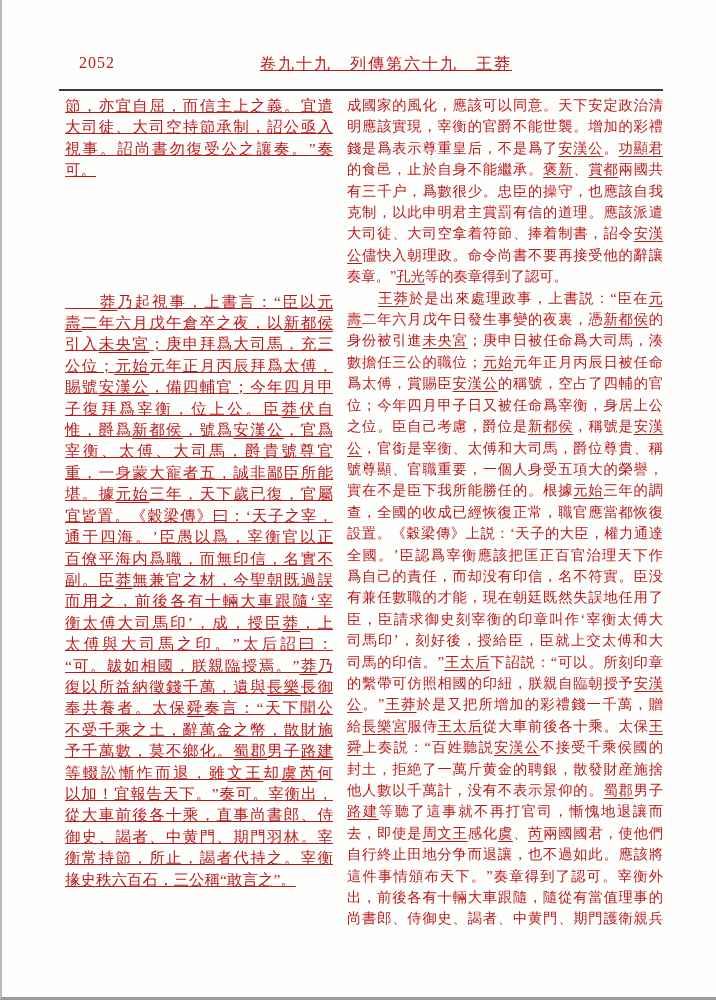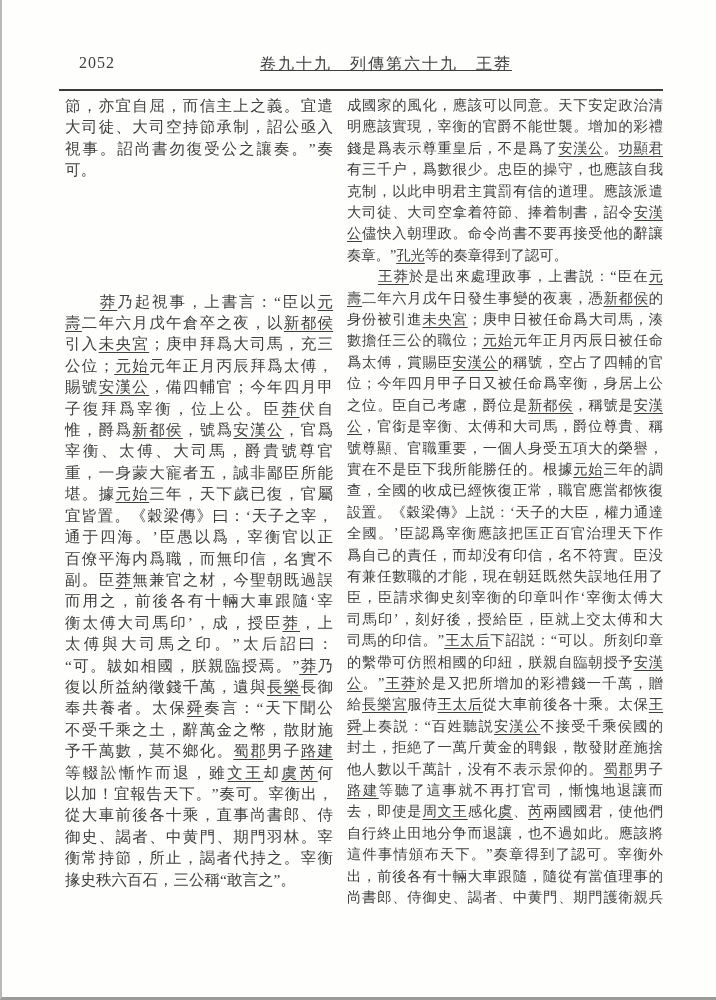--- a/index.html
+++ b/index.html
@@ -1,32 +1,32 @@
 <!DOCTYPE html>
 <html><head>
 <meta charset="utf-8">
 <style>
   html,body { margin:0; padding:0; background:#e9e9e9; }
   .page {
     position:relative;
     width:716px; height:1000px;
     background:#fefefd;
     font-family:"Liberation Serif","DejaVu Serif",serif;
-    color:#404040;
+    color:#b91c1c;
     overflow:hidden;
     box-sizing:border-box;
     border-left:2px solid #b9b9b9;
     border-bottom:3px solid #9b9b9b;
   }
   .header { position:absolute; top:52px; left:57px; right:55px; height:26px; font-size:16px; }
   .pagenum { position:absolute; left:20px; top:2px; letter-spacing:1px; }
   .htitle { position:absolute; left:0; right:0; top:2px; text-align:center; transform:translateX(26px); letter-spacing:2px;text-decoration:underline; }
   .rule { position:absolute; top:89px; left:57px; width:604px; height:2px; background:#3b3b3b; }
   .col { position:absolute; top:95px; }
-  .col-left  { left:63px;  width:268px; font-size:15.5px; line-height:21.4px; }
+  .col-left  { left:63px;  width:268px; font-size:15.5px; line-height:21.4px;text-decoration:underline; }
   .col-right { left:345px; width:316px; font-size:14.3px; line-height:21.4px; }
   .tline { text-align:justify; text-align-last:justify; }
   .tline-end { text-align-last:left; }
   .pname { text-decoration:underline; text-decoration-thickness:1px; text-underline-offset:3px; }
 </style>
 </head>
 <body>
 
 <div class="page">
   <div class="header">
@@ -70,20 +70,21 @@
         <div class="tline"><span>御史、謁者、中黄門、期門羽林。宰</span></div>
         <div class="tline"><span>衡常持節，所止，謁者代持之。宰衡</span></div>
         <div class="tline tline-end"><span>掾史秩六百石，三公稱“敢言之”。</span></div>
       </div>
     </div>
   <div class="col col-right">
       <div>
         <div class="tline"><span>成國家的風化，應該可以同意。天下安定政治清</span></div>
         <div class="tline"><span>明應該實現，宰衡的官爵不能世襲。增加的彩禮</span></div>
         <div class="tline"><span>錢是爲表示尊重皇后，不是爲了</span><span class="pname">安漢公</span><span>。</span><span class="pname">功顯君</span></div>
+        <div class="tline"><span>的食邑，止於自身不能繼承。</span><span class="pname">褒新</span><span>、</span><span class="pname">賞都</span><span>兩國共</span></div>
         <div class="tline"><span>有三千户，爲數很少。忠臣的操守，也應該自我</span></div>
         <div class="tline"><span>克制，以此申明君主賞罰有信的道理。應該派遣</span></div>
         <div class="tline"><span>大司徒、大司空拿着符節、捧着制書，詔令</span><span class="pname">安漢</span></div>
         <div class="tline"><span class="pname">公</span><span>儘快入朝理政。命令尚書不要再接受他的辭讓</span></div>
         <div class="tline tline-end"><span>奏章。”</span><span class="pname">孔光</span><span>等的奏章得到了認可。</span></div>
       </div>
       <div>
         <div class="tline"><span>　　</span><span class="pname">王莽</span><span>於是出來處理政事，上書説：“臣在</span><span class="pname">元</span></div>
         <div class="tline"><span class="pname">壽</span><span>二年六月戊午日發生事變的夜裏，憑</span><span class="pname">新都侯</span><span>的</span></div>
         <div class="tline"><span>身份被引進</span><span class="pname">未央宮</span><span>；庚申日被任命爲大司馬，湊</span></div>

